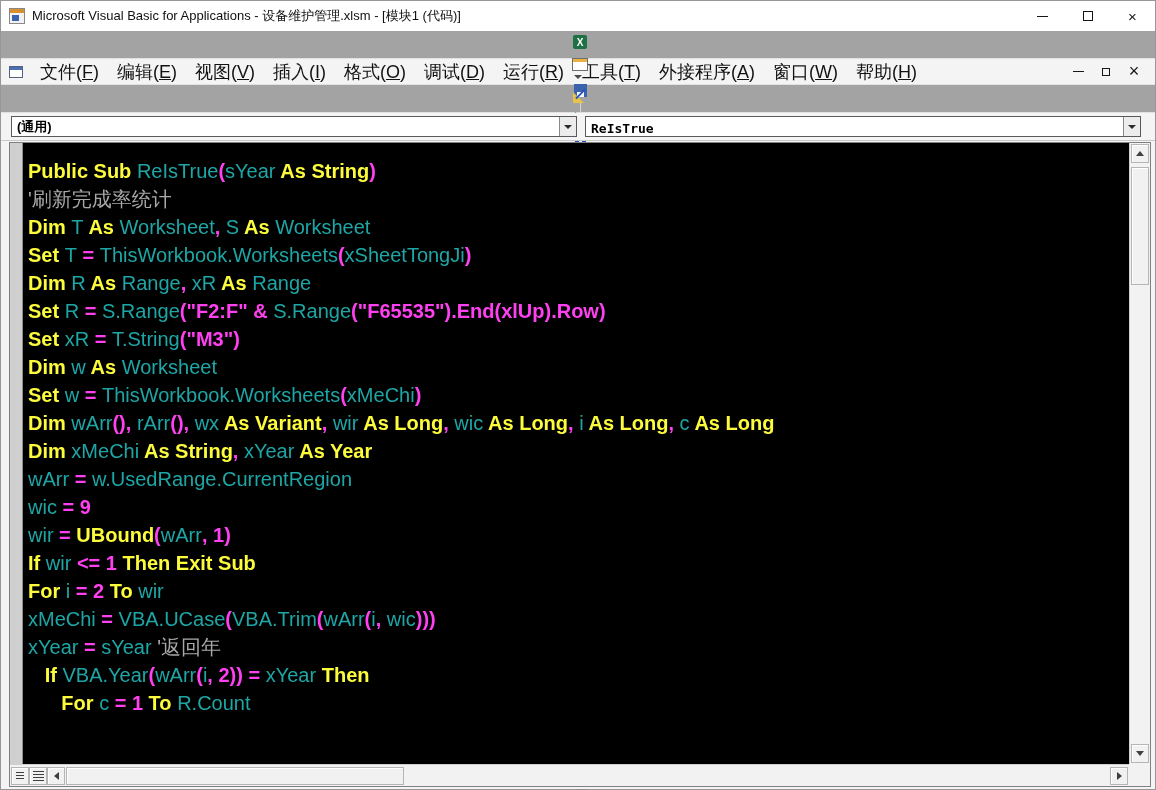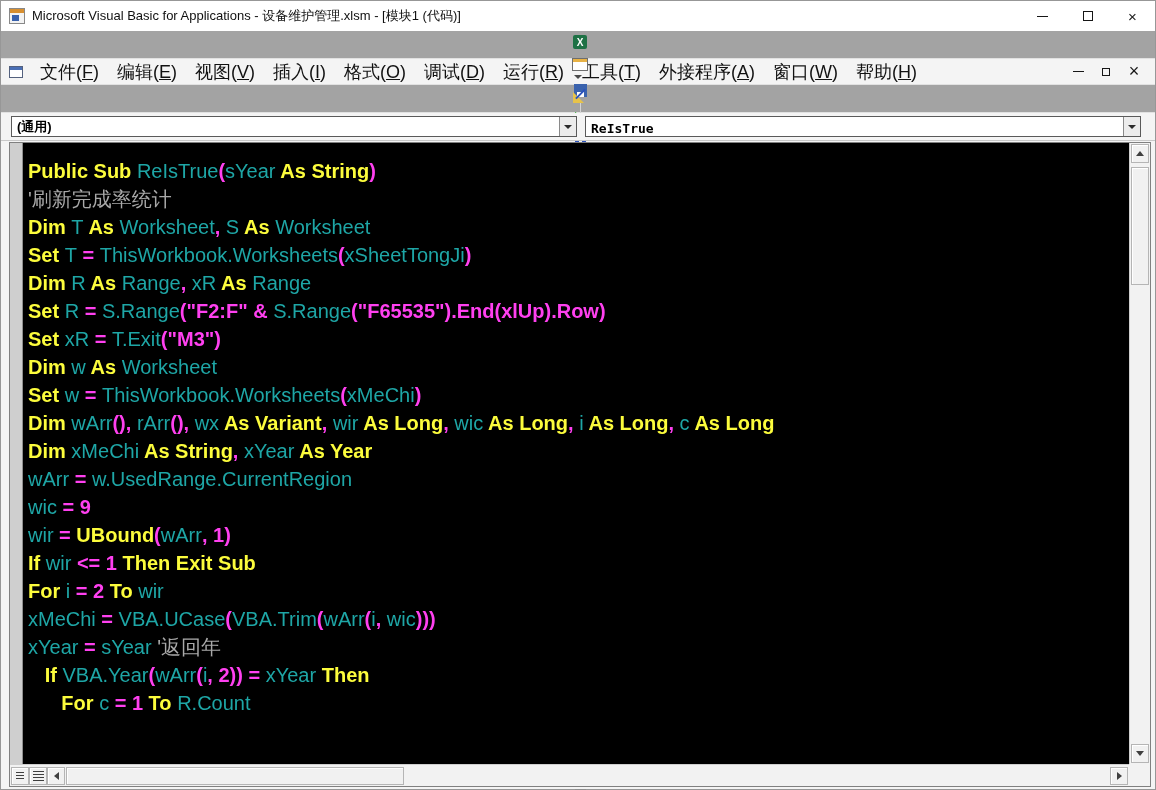--- a/index.html
+++ b/index.html
@@ -294,21 +294,21 @@
   <div class="code-window">
     <div class="margin-strip"></div>
     <div class="code-area">
       <div>
           <div class="code-line"><span class="seg-k">Public Sub </span><span class="seg-i">ReIsTrue</span><span class="seg-n">(</span><span class="seg-i">sYear</span><span class="seg-k"> As String</span><span class="seg-n">)</span></div>
           <div class="code-line"><span class="seg-c">'刷新完成率统计</span></div>
           <div class="code-line"><span class="seg-k">Dim </span><span class="seg-i">T</span><span class="seg-k"> As </span><span class="seg-i">Worksheet</span><span class="seg-n">, </span><span class="seg-i">S</span><span class="seg-k"> As </span><span class="seg-i">Worksheet</span></div>
           <div class="code-line"><span class="seg-k">Set </span><span class="seg-i">T</span><span class="seg-n"> = </span><span class="seg-i">ThisWorkbook.Worksheets</span><span class="seg-n">(</span><span class="seg-i">xSheetTongJi</span><span class="seg-n">)</span></div>
           <div class="code-line"><span class="seg-k">Dim </span><span class="seg-i">R</span><span class="seg-k"> As </span><span class="seg-i">Range</span><span class="seg-n">, </span><span class="seg-i">xR</span><span class="seg-k"> As </span><span class="seg-i">Range</span></div>
           <div class="code-line"><span class="seg-k">Set </span><span class="seg-i">R</span><span class="seg-n"> = </span><span class="seg-i">S.Range</span><span class="seg-n">("F2:F" &amp; </span><span class="seg-i">S.Range</span><span class="seg-n">("F65535").End(xlUp).Row)</span></div>
-          <div class="code-line"><span class="seg-k">Set </span><span class="seg-i">xR</span><span class="seg-n"> = </span><span class="seg-i">T.Exit</span><span class="seg-n">("M3")</span></div>
+          <div class="code-line"><span class="seg-k">Set </span><span class="seg-i">xR</span><span class="seg-n"> = </span><span class="seg-i">T.String</span><span class="seg-n">("M3")</span></div>
           <div class="code-line"><span class="seg-k">Dim </span><span class="seg-i">w</span><span class="seg-k"> As </span><span class="seg-i">Worksheet</span></div>
           <div class="code-line"><span class="seg-k">Set </span><span class="seg-i">w</span><span class="seg-n"> = </span><span class="seg-i">ThisWorkbook.Worksheets</span><span class="seg-n">(</span><span class="seg-i">xMeChi</span><span class="seg-n">)</span></div>
           <div class="code-line"><span class="seg-k">Dim </span><span class="seg-i">wArr</span><span class="seg-n">(), </span><span class="seg-i">rArr</span><span class="seg-n">(), </span><span class="seg-i">wx</span><span class="seg-k"> As Variant</span><span class="seg-n">, </span><span class="seg-i">wir</span><span class="seg-k"> As Long</span><span class="seg-n">, </span><span class="seg-i">wic</span><span class="seg-k"> As Long</span><span class="seg-n">, </span><span class="seg-i">i</span><span class="seg-k"> As Long</span><span class="seg-n">, </span><span class="seg-i">c</span><span class="seg-k"> As Long</span></div>
           <div class="code-line"><span class="seg-k">Dim </span><span class="seg-i">xMeChi</span><span class="seg-k"> As String</span><span class="seg-n">, </span><span class="seg-i">xYear</span><span class="seg-k"> As Year</span></div>
           <div class="code-line"><span class="seg-i">wArr</span><span class="seg-n"> = </span><span class="seg-i">w.UsedRange.CurrentRegion</span></div>
           <div class="code-line"><span class="seg-i">wic</span><span class="seg-n"> = 9</span></div>
           <div class="code-line"><span class="seg-i">wir</span><span class="seg-n"> = </span><span class="seg-k">UBound</span><span class="seg-n">(</span><span class="seg-i">wArr</span><span class="seg-n">, 1)</span></div>
           <div class="code-line"><span class="seg-k">If </span><span class="seg-i">wir</span><span class="seg-n"> &lt;= 1 </span><span class="seg-k">Then Exit Sub</span></div>
           <div class="code-line"><span class="seg-k">For </span><span class="seg-i">i</span><span class="seg-n"> = 2 </span><span class="seg-k">To </span><span class="seg-i">wir</span></div>
           <div class="code-line"><span class="seg-i">xMeChi</span><span class="seg-n"> = </span><span class="seg-i">VBA.UCase</span><span class="seg-n">(</span><span class="seg-i">VBA.Trim</span><span class="seg-n">(</span><span class="seg-i">wArr</span><span class="seg-n">(</span><span class="seg-i">i</span><span class="seg-n">, </span><span class="seg-i">wic</span><span class="seg-n">)))</span></div>

